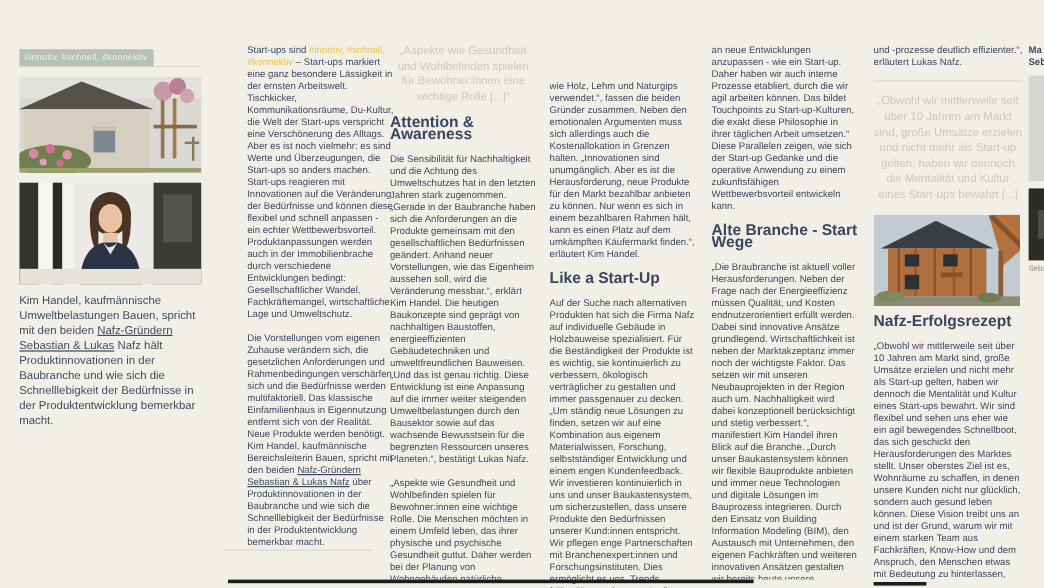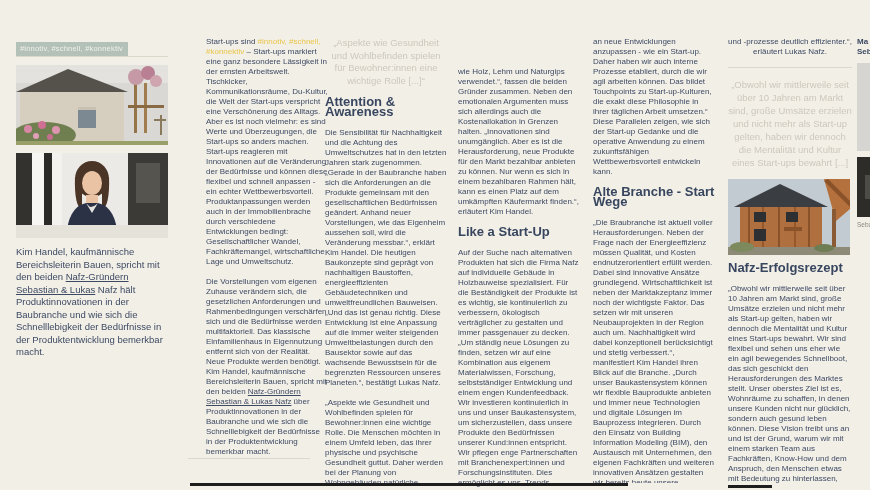--- a/index.html
+++ b/index.html
@@ -30,21 +30,21 @@
   .body-text{font-size:8px;line-height:10px;}
   .body-text p{margin:0 0 10px;}
   .intro{font-size:9.5px;line-height:12.5px;margin:8px 0 0;}
   a.link{color:inherit;text-decoration:underline;cursor:pointer;margin-top:17px;}
   h3.sub{font-size:13px;font-weight:bold;margin:6px 0 11px;color:#38465f;}
   .quote{
     font-size:9.5px;line-height:12.5px;color:#cdc8bd;
     text-align:center;margin:0 0 14px;
   }
   .quote.q6{line-height:13px;margin:10px 0 10px;}
-  .col6-top{font-size:8px;line-height:10px;margin:0 0 8px;text-align:center;}
+  .col6-top{font-size:8px;line-height:10px;margin:0 0 8px;}
   .col7 .cut-head{font-size:8px;line-height:10px;font-weight:bold;margin:0 0 6px;}
   .col7 .img-light{width:120px;height:88px;background:#d7d5d1;margin:0 0 6px;}
   .col7 .img-dark{width:120px;height:60px;background:#2e2c29;position:relative;margin:0 0 4px;}
   .col7 .img-dark:after{content:"";position:absolute;left:8px;top:18px;width:30px;height:24px;background:#4e4c47;}
   .caption{font-size:6.5px;color:#8b8a80;}
   .scroll-thumb{position:absolute;left:190px;top:483px;width:438px;height:3px;background:#1d1d1d;cursor:pointer;}
   .scroll-thumb.short{left:728px;top:485px;width:44px;}
   .col2-end-divider{position:absolute;left:188px;top:458px;width:122px;border-top:1px solid #ddd8cc;}
 </style>
 </head>
@@ -96,21 +96,21 @@
         <path d="M59,24 Q58,52 66,58 L66,26 Z" fill="#4a3426"></path>
         <path d="M93,24 Q94,52 86,58 L86,26 Z" fill="#4a3426"></path>
         <rect x="70" y="42" width="12" height="8" fill="#e9c3a3"></rect>
         <path d="M50,85 Q52,54 70,50 L82,50 Q100,54 102,85 Z" fill="#2c3245"></path>
         <path d="M70,50 L76,60 L82,50 Q78,54 74,54 Z" fill="#e7e5e1"></path>
         <rect x="0" y="72" width="152" height="13" fill="#e5e2da"></rect>
         <path d="M52,72 Q76,60 100,72 Z" fill="#2c3245"></path>
       </svg>
     </div>
 
-    <p class="intro"><span>Kim Handel, kaufmännische Bereichsleiterin Bauen, spricht mit den beiden </span><a class="link">Nafz-Gründern Sebastian &amp; Lukas</a><span> Nafz hält Produktinnovationen in der Baubranche und wie sich die Schnelllebigkeit der Bedürfnisse in der Produktentwicklung bemerkbar macht.</span></p>
+    <p class="intro"><span>Kim Handel, kaufmännische Umweltbelastungen Bauen, spricht mit den beiden </span><a class="link">Nafz-Gründern Sebastian &amp; Lukas</a><span> Nafz hält Produktinnovationen in der Baubranche und wie sich die Schnelllebigkeit der Bedürfnisse in der Produktentwicklung bemerkbar macht.</span></p>
   </aside>
 
   <section class="col col2 body-text">
     <p><span>Start-ups sind </span><span style="color:#e9c64a">#innotiv, #schnell, #konnektiv</span><span> – Start-ups markiert eine ganz besondere Lässigkeit in der ernsten Arbeitswelt. Tischkicker, Kommunikationsräume, Du-Kultur, die Welt der Start-ups verspricht eine Verschönerung des Alltags. Aber es ist noch vielmehr: es sind Werte und Überzeugungen, die Start-ups so anders machen. Start-ups reagieren mit Innovationen auf die Veränderung der Bedürfnisse und können diese flexibel und schnell anpassen - ein echter Wettbewerbsvorteil. Produktanpassungen werden auch in der Immobilienbrache durch verschiedene Entwicklungen bedingt: Gesellschaftlicher Wandel, Fachkräftemangel, wirtschaftliche Lage und Umweltschutz.</span></p>
     <p><span>Die Vorstellungen vom eigenen Zuhause verändern sich, die gesetzlichen Anforderungen und Rahmenbedingungen verschärfen sich und die Bedürfnisse werden multifaktoriell. Das klassische Einfamilienhaus in Eigennutzung entfernt sich von der Realität. Neue Produkte werden benötigt. Kim Handel, kaufmännische Bereichsleiterin Bauen, spricht mit den beiden </span><a class="link">Nafz-Gründern Sebastian &amp; Lukas Nafz</a><span> über Produktinnovationen in der Baubranche und wie sich die Schnelllebigkeit der Bedürfnisse in der Produktentwicklung bemerkbar macht.</span></p>
   </section>
   <div class="col2-end-divider"></div>
 
   <section class="col col3 body-text">
     <p class="quote">„Aspekte wie Gesundheit und Wohlbefinden spielen für Bewohner:innen eine wichtige Rolle [...]“</p>

